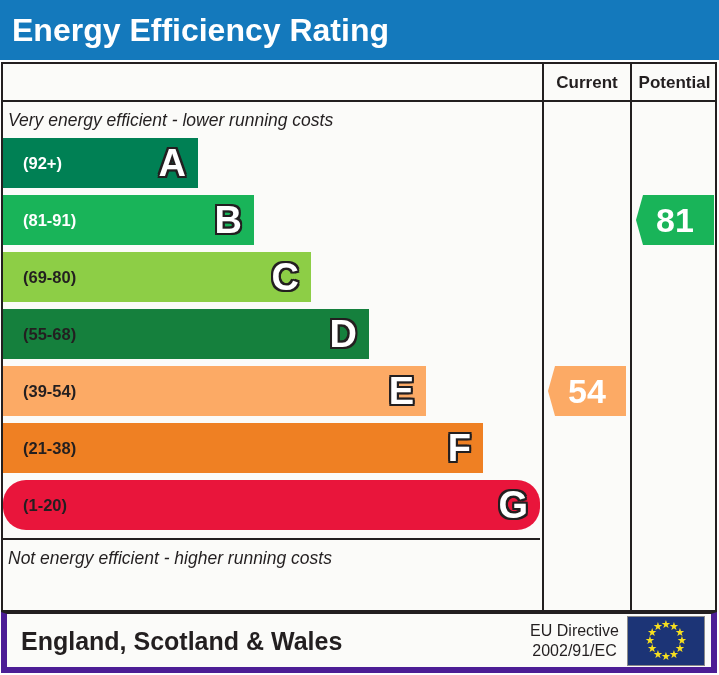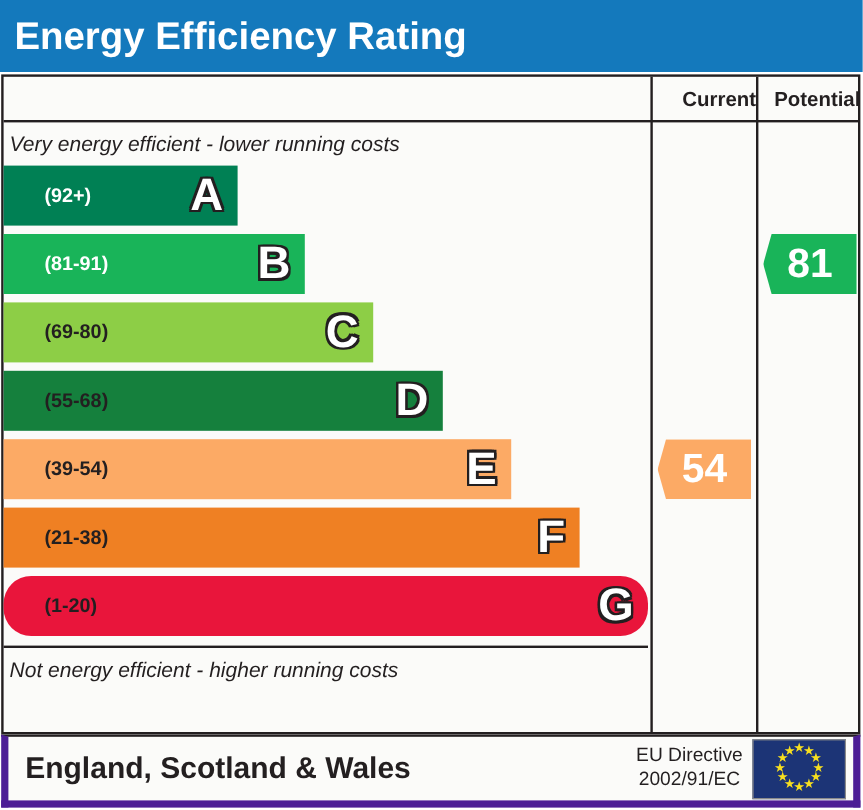--- a/index.html
+++ b/index.html
@@ -71,21 +71,21 @@
     background: #231f20;
   }
   .vline-current { left: 539px; }
   .vline-potential { left: 627px; }
 
   .col-head {
     position: absolute;
     top: 0;
     height: 38px;
     line-height: 38px;
-    text-align: right;
+    text-align: center;
     font-size: 17px;
     font-weight: bold;
     color: #231f20;
   }
   .col-head-current { left: 541px; width: 86px; }
   .col-head-potential { left: 629px; width: 85px; }
 
   
   .caption {
     position: absolute;
@@ -124,21 +124,21 @@
     position: absolute;
     left: 0;
     height: 50px;
     display: flex;
     align-items: center;
     box-sizing: border-box;
   }
   .band-range {
     font-size: 16.5px;
     font-weight: bold;
-    padding-left: 34px;
+    padding-left: 20px;
     white-space: nowrap;
   }
   .band-letter {
     position: absolute;
     right: 12px;
     top: 50%;
     transform: translateY(-50%);
     font-size: 38px;
     font-weight: bold;
     color: #ffffff;

